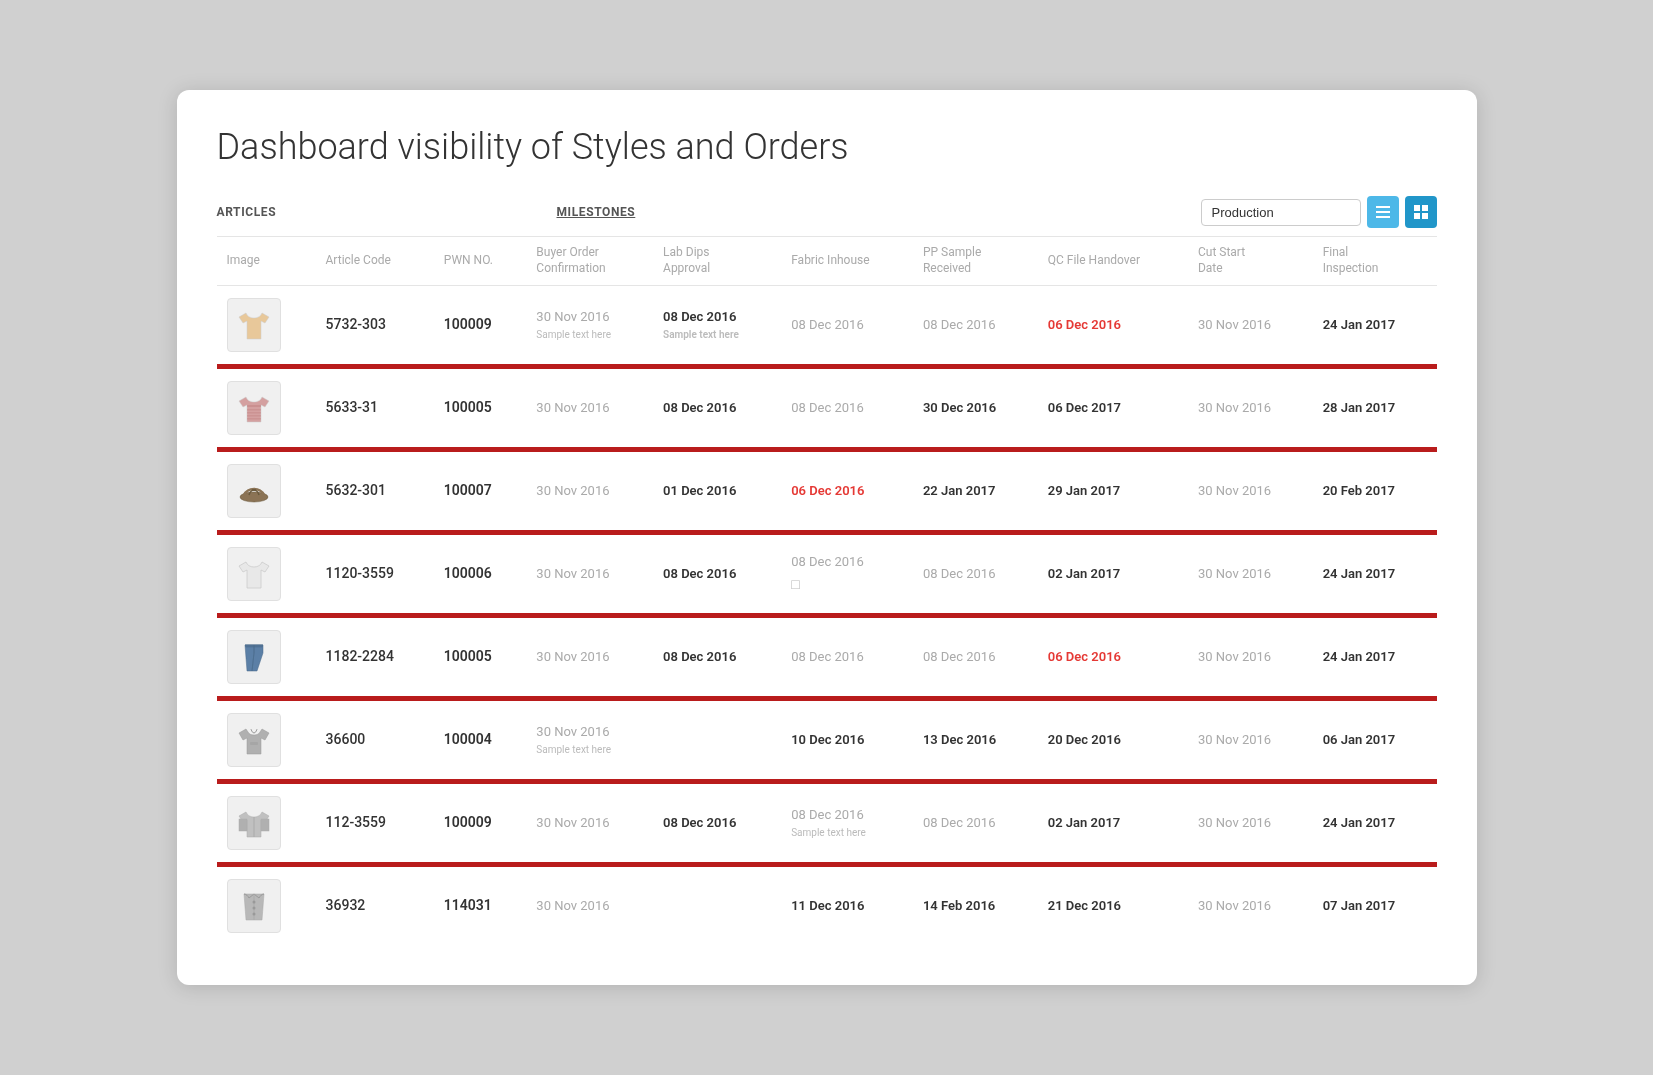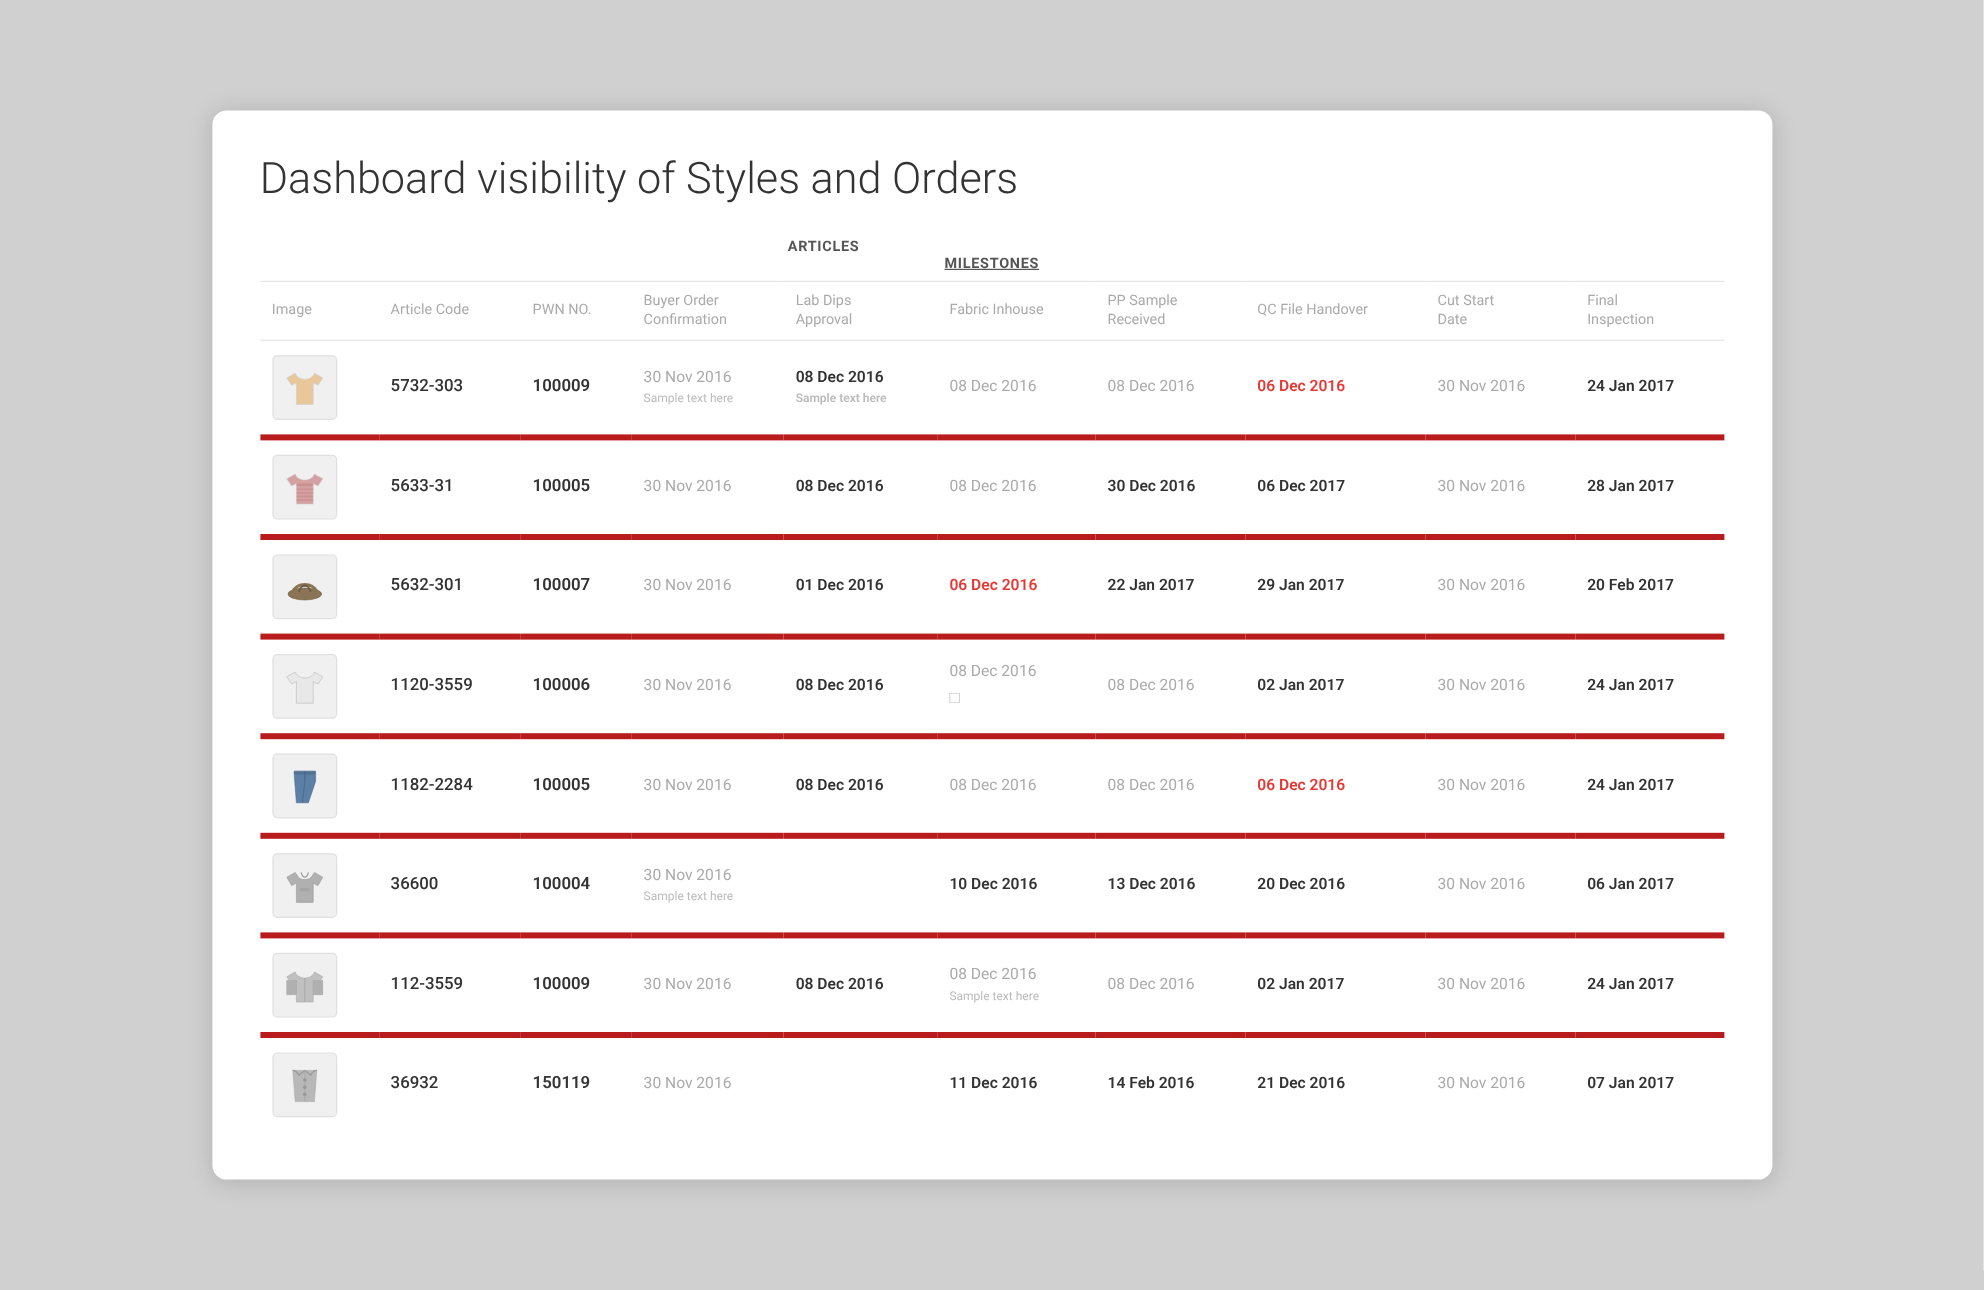--- a/index.html
+++ b/index.html
@@ -21,21 +21,20 @@
     .page-title {
       font-size: 36px;
       font-weight: 300;
       color: #333;
       margin-bottom: 28px;
     }
     .table-header-row {
       display: flex;
       align-items: center;
       margin-bottom: 8px;
-      flex-direction: column;
     }
     .section-label {
       font-size: 12px;
       font-weight: 700;
       color: #555;
       letter-spacing: 0.05em;
       text-transform: uppercase;
     }
     .articles-label { width: 340px; }
     .milestones-label { flex: 1; text-decoration: underline; }
@@ -121,20 +120,38 @@
   </style>
 </head>
 <body>
 
 <div class="card">
   <h1 class="page-title">Dashboard visibility of Styles and Orders</h1>
 
   <div class="table-header-row">
     <span class="section-label articles-label">ARTICLES</span>
     <span class="section-label milestones-label">MILESTONES</span>
+    <div class="filter-area">
+      <input class="filter-input" type="text" value="Production" style="">
+      <button class="filter-btn blue">
+        <svg width="14" height="14" viewBox="0 0 14 14">
+          <rect y="1" width="14" height="2" fill="white"></rect>
+          <rect y="6" width="14" height="2" fill="white"></rect>
+          <rect y="11" width="14" height="2" fill="white"></rect>
+        </svg>
+      </button>
+      <button class="filter-btn blue2">
+        <svg width="14" height="14" viewBox="0 0 14 14">
+          <rect x="0" y="0" width="6" height="6" fill="white"></rect>
+          <rect x="8" y="0" width="6" height="6" fill="white"></rect>
+          <rect x="0" y="8" width="6" height="6" fill="white"></rect>
+          <rect x="8" y="8" width="6" height="6" fill="white"></rect>
+        </svg>
+      </button>
+    </div>
   </div>
 
   <table>
     <thead>
       <tr>
         <th>Image</th>
         <th>Article Code</th>
         <th>PWN NO.</th>
         <th>Buyer Order<br>Confirmation</th>
         <th>Lab Dips<br>Approval</th>
@@ -296,21 +313,21 @@
     <path d="M10 8H30L28 34H12L10 8Z" fill="#b8b8b8" stroke="#aaa" stroke-width="0.5"></path>
     <path d="M10 8C12 8 14 10 15 12L20 8L25 12C26 10 28 8 30 8" stroke="#999" stroke-width="1" fill="none"></path>
     <line x1="20" y1="8" x2="20" y2="34" stroke="#aaa" stroke-width="1"></line>
     <circle cx="20" cy="16" r="1.5" fill="#999"></circle>
     <circle cx="20" cy="22" r="1.5" fill="#999"></circle>
     <circle cx="20" cy="28" r="1.5" fill="#999"></circle>
   </svg>
             </div>
           </td>
           <td class="article-code">36932</td>
-          <td class="pwn">150119</td>
+          <td class="pwn">114031</td>
           <td class="date-normal">30 Nov 2016</td>
           <td class="date-normal"></td>
           <td class="date-bold">11 Dec 2016</td>
           <td class="date-bold">14 Feb 2016</td>
           <td class="date-bold">21 Dec 2016</td>
           <td class="date-normal">30 Nov 2016</td>
           <td class="date-bold">07 Jan 2017</td>
         </tr>
       </tbody>
   </table>

